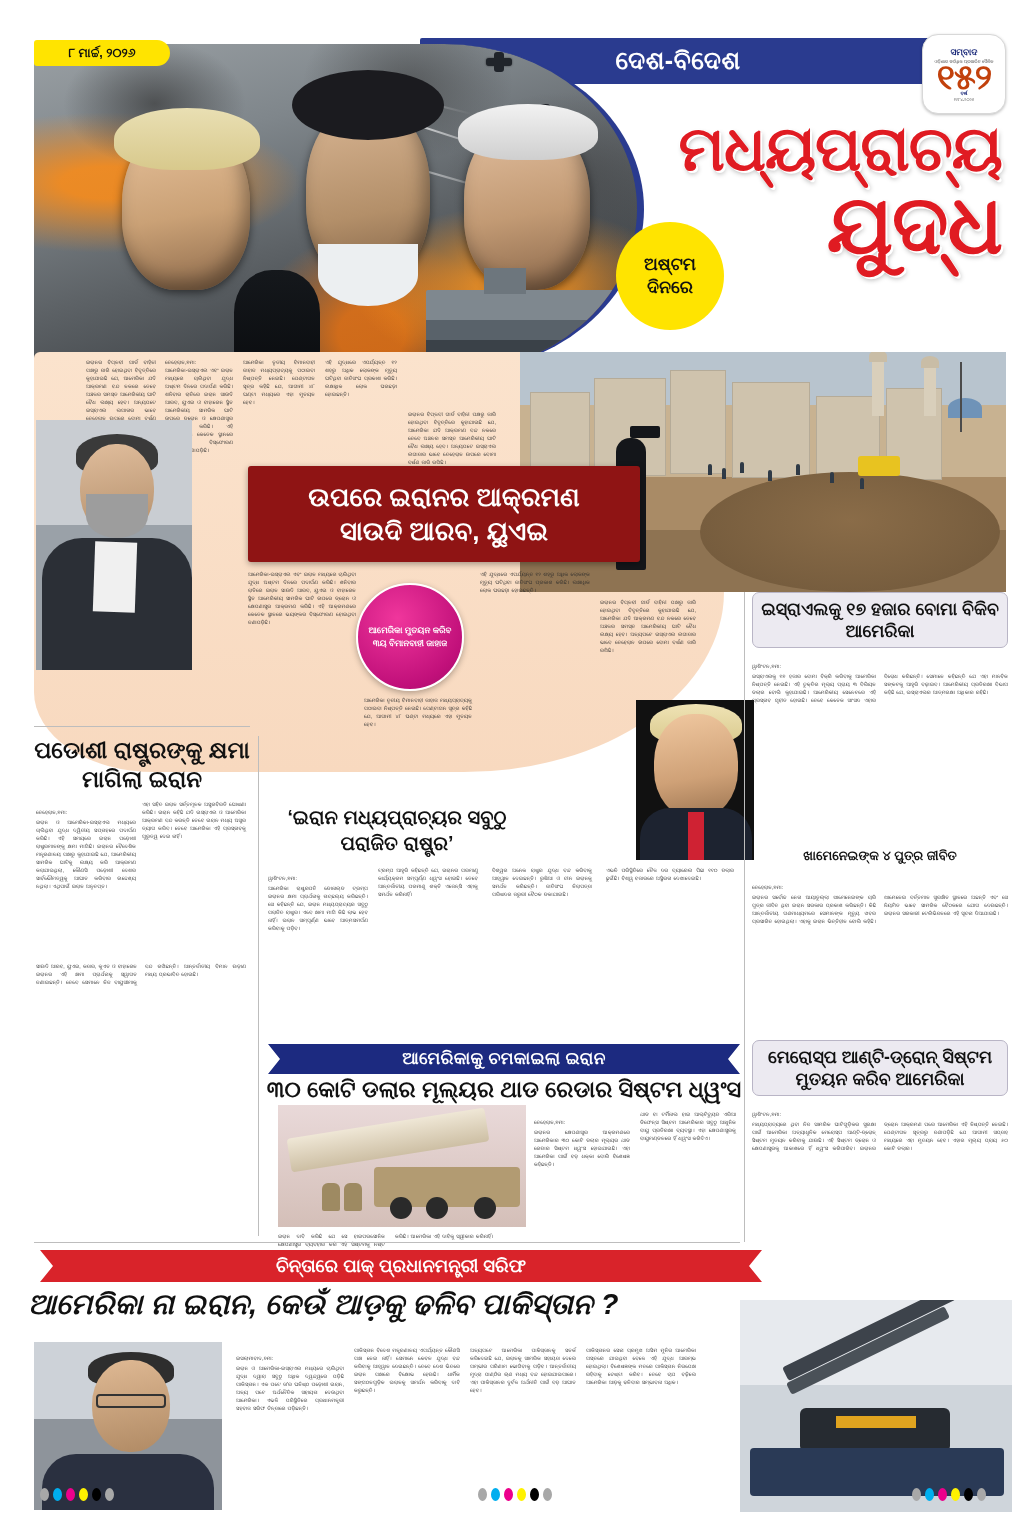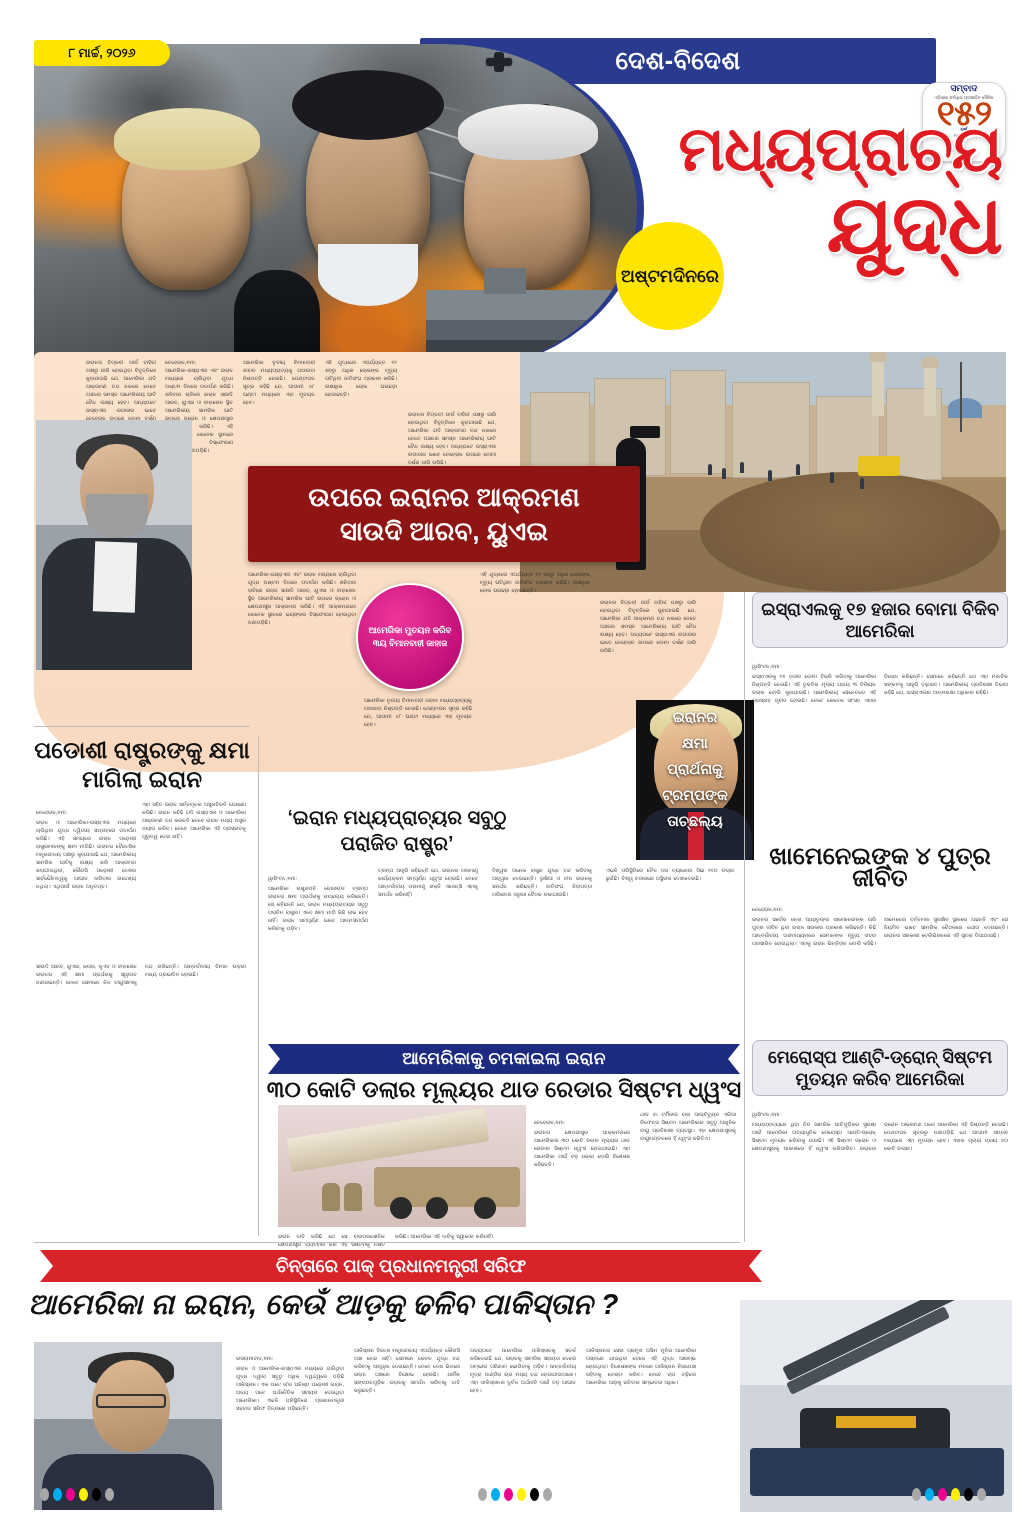--- a/index.html
+++ b/index.html
@@ -22,21 +22,21 @@
     background: #2a3b8f; border-radius: 2px;
   }
   .hdr-bluebar .t {
     position: absolute; left: 0; right: 0; top: 50%; transform: translateY(-50%);
     text-align: center; color: #fff; font-size: 25px; font-weight: bold; letter-spacing: .5px;
   }
   .logo {
     position: absolute; left: 922px; top: 34px; width: 84px; height: 80px;
     background: #fff; border-radius: 16px; border: 1px solid #d8d8d8;
     box-shadow: 0 1px 3px rgba(0,0,0,.25);
-    display: flex; flex-direction: column; align-items: center; justify-content: flex-start; margin-top: 48px;
+    display: flex; flex-direction: column; align-items: center; justify-content: center;
   }
   .logo .l1 { font-size: 9px; color: #1b2a7a; font-weight: bold; }
   .logo .l2 { font-size: 4.4px; color: #333; margin-top: 1px; }
   .logo .l3 { font-size: 35px; color: #c2410c; font-weight: bold; line-height: 26px; letter-spacing: -1px;}
   .logo .l4 { font-size: 5px; color: #1b2a7a; font-weight: bold; }
   .logo .l5 { font-size: 4.2px; color: #444; }
 
   
   .hero {
     position: absolute; left: 34px; top: 44px; width: 610px; height: 330px;
@@ -87,21 +87,21 @@
 
   .date-badge {
     position:absolute; left:34px; top:40px; width:136px; height:26px;
     background:#ffe400; border-radius:3px 13px 13px 3px;
     display:flex; align-items:center; justify-content:center;
     color:#111; font-size:12.5px; font-weight:bold; z-index:6;
   }
   .eighth-badge {
     position:absolute; left:616px; top:222px; width:108px; height:108px;
     background:#ffe400; border-radius:50%; z-index:7;
-    display:flex; align-items:center; justify-content:center;
+    display:flex; flex-direction:column; align-items:center; justify-content:center;
     line-height:23px; color:#111; font-size:17.5px; font-weight:bold;text-align:right;
   }
   .bigtitle {
     position:absolute; right:22px; top:116px; width:420px; text-align:right;
     color:#e01b22; font-weight:bold; z-index:5;
     text-shadow: 2px 2px 0 #fff, -1px -1px 0 #fff, 2px 3px 5px rgba(0,0,0,.28);
   }
   .bigtitle .l1 { font-size:62px; line-height:66px; letter-spacing:-1px; }
   .bigtitle .l2 { font-size:82px; line-height:86px; letter-spacing:-1px; }
 
@@ -396,27 +396,20 @@
   <div class="cc">
     <div class="quote-hl">‘ଇରାନ ମଧ୍ୟପ୍ରାଚ୍ୟର ସବୁଠୁ ପରାଜିତ ରାଷ୍ଟ୍ର’</div>
   </div>
 
   <div class="trumpic">
     <div class="h"></div>
       <div class="f"></div>
       <div class="s"></div>
       <div class="ti"></div>
   </div>
-  <div class="rcaption">
-    <div>ଇରାନର</div>
-    <div>କ୍ଷମା</div>
-    <div>ପ୍ରାର୍ଥନାକୁ</div>
-    <div>ଟ୍ରମ୍ପଙ୍କ</div>
-    <div>ତାଚ୍ଛଲ୍ୟ</div>
-  </div>
 
   <div style="position:absolute;left:268px;top:866px;width:100px;">
     <span class="copy sm">ୱାଶିଂଟନ,୭ମା:</span>
     <div class="copy sm">ଆମେରିକା ରାଷ୍ଟ୍ରପତି ଡୋନାଲ୍ଡ ଟ୍ରମ୍ପ ଇରାନର କ୍ଷମା ପ୍ରାର୍ଥନାକୁ ତାଚ୍ଛଲ୍ୟ କରିଛନ୍ତି। ସେ କହିଛନ୍ତି ଯେ, ଇରାନ ମଧ୍ୟପ୍ରାଚ୍ୟର ସବୁଠୁ ପରାଜିତ ରାଷ୍ଟ୍ର। ଏବେ କ୍ଷମା ମାଗି କିଛି ଲାଭ ହେବ ନାହିଁ। ଇରାନ ସମ୍ପୂର୍ଣ୍ଣ ଭାବେ ଆତ୍ମସମର୍ପଣ କରିବାକୁ ପଡ଼ିବ।</div>
   </div>
   <div style="position:absolute;left:378px;top:866px;width:100px;">
     <div class="copy sm">ଟ୍ରମ୍ପ ଆହୁରି କହିଛନ୍ତି ଯେ, ଇରାନର ପରମାଣୁ କାର୍ଯ୍ୟକ୍ରମ ସମ୍ପୂର୍ଣ୍ଣ ଧ୍ୱଂସ ହୋଇଛି। ତେବେ ଆନ୍ତର୍ଜାତୀୟ ପରମାଣୁ ଶକ୍ତି ଏଜେନ୍ସି ଏହାକୁ ସମର୍ଥନ କରିନାହିଁ।</div>
   </div>
   <div style="position:absolute;left:492px;top:866px;width:100px;">
     <div class="copy sm">ବିଶ୍ୱର ଅନେକ ରାଷ୍ଟ୍ର ଯୁଦ୍ଧ ବନ୍ଦ କରିବାକୁ ଆହ୍ୱାନ ଦେଇଛନ୍ତି। ରୁଷିଆ ଓ ଚୀନ ଇରାନକୁ ସମର୍ଥନ କରିଛନ୍ତି। ଜାତିସଂଘ ନିରାପତ୍ତା ପରିଷଦର ଜରୁରୀ ବୈଠକ ଡକାଯାଇଛି।</div>
@@ -428,21 +421,21 @@
   <div class="vrule" style="left:744px;top:592px;height:650px;"></div>
   <div class="rs">
     <div class="rs-hl one">ଇସ୍ରାଏଲକୁ ୧୭ ହଜାର ବୋମା ବିକିବ ଆମେରିକା</div>
     <div style="margin-top:6px;">
       <span class="copy sm">ୱାଶିଂଟନ,୭ମା:</span>
       <div class="copy sm" style="column-count:2;column-gap:8px;">ଇସ୍ରାଏଲକୁ ୧୭ ହଜାର ବୋମା ବିକ୍ରି କରିବାକୁ ଆମେରିକା ନିଷ୍ପତ୍ତି ନେଇଛି। ଏହି ଚୁକ୍ତିର ମୂଲ୍ୟ ପ୍ରାୟ ୩ ବିଲିୟନ ଡଲାର ବୋଲି କୁହାଯାଇଛି। ଆମେରିକୀୟ ସେନେଟରେ ଏହି ପ୍ରସ୍ତାବ ଗୃହୀତ ହୋଇଛି। ତେବେ କେତେକ ସାଂସଦ ଏହାର ବିରୋଧ କରିଛନ୍ତି। ସେମାନେ କହିଛନ୍ତି ଯେ ଏହା ମାନବିକ ସଙ୍କଟକୁ ଆହୁରି ବଢ଼ାଇବ। ଆମେରିକୀୟ ପ୍ରତିରକ୍ଷା ବିଭାଗ କହିଛି ଯେ, ଇସ୍ରାଏଲର ଆତ୍ମରକ୍ଷା ଅଧିକାର ରହିଛି।</div>
     </div>
   </div>
 
   <div style="position:absolute;left:752px;top:840px;width:256px;">
-    <div class="rs-hl" style="background:transparent;border:0;font-size:24px;">ଖାମେନେଇଙ୍କ ୪ ପୁତ୍ର ଜୀବିତ</div>
+    <div class="rs-hl" style="background:transparent;border:0;font-size:13px;">ଖାମେନେଇଙ୍କ ୪ ପୁତ୍ର ଜୀବିତ</div>
     <div style="margin-top:3px;">
       <span class="copy sm">ତେହେରାନ,୭ମା:</span>
       <div class="copy sm" style="column-count:2;column-gap:8px;">ଇରାନର ସର୍ବୋଚ୍ଚ ନେତା ଆୟାତୁଲ୍ଲା ଖାମେନେଇଙ୍କ ଚାରି ପୁତ୍ର ଜୀବିତ ଥିବା ଇରାନ ସରକାର ପ୍ରକାଶ କରିଛନ୍ତି। କିଛି ଆନ୍ତର୍ଜାତୀୟ ଗଣମାଧ୍ୟମରେ ସେମାନଙ୍କ ମୃତ୍ୟୁ ଖବର ପ୍ରସାରିତ ହୋଇଥିଲା। ଏହାକୁ ଇରାନ ଭିତ୍ତିହୀନ ବୋଲି କହିଛି। ଖାମେନେଇ ବର୍ତ୍ତମାନ ସୁରକ୍ଷିତ ସ୍ଥାନରେ ଅଛନ୍ତି ଏବଂ ସେ ନିୟମିତ ଭାବେ ସାମରିକ ବୈଠକରେ ଯୋଗ ଦେଉଛନ୍ତି। ଇରାନର ସରକାରୀ ଟେଲିଭିଜନରେ ଏହି ସୂଚନା ଦିଆଯାଇଛି।</div>
     </div>
   </div>
 
   <div style="position:absolute;left:752px;top:1040px;width:256px;">
     <div class="rs-hl one">ମେରୋସ୍ପ ଆଣ୍ଟି-ଡ୍ରୋନ୍ ସିଷ୍ଟମ ମୁତୟନ କରିବ ଆମେରିକା</div>
     <div style="margin-top:6px;">
       <span class="copy sm">ୱାଶିଂଟନ,୭ମା:</span>

